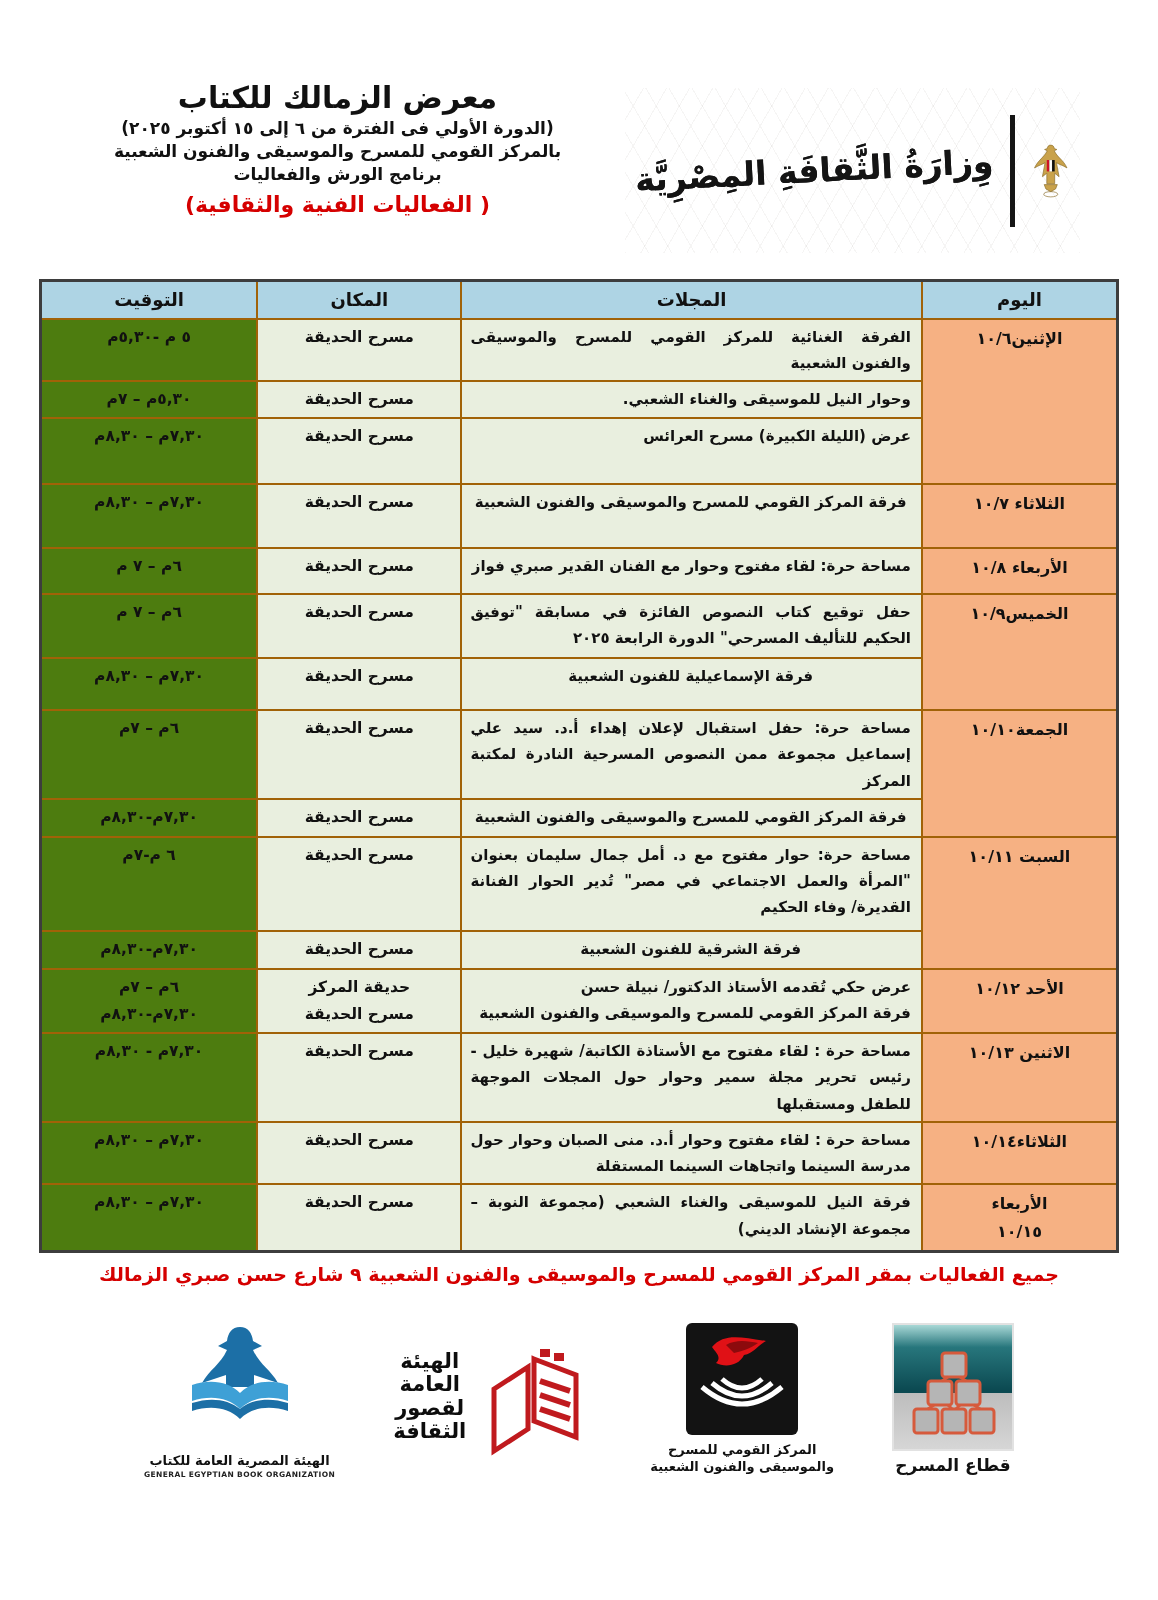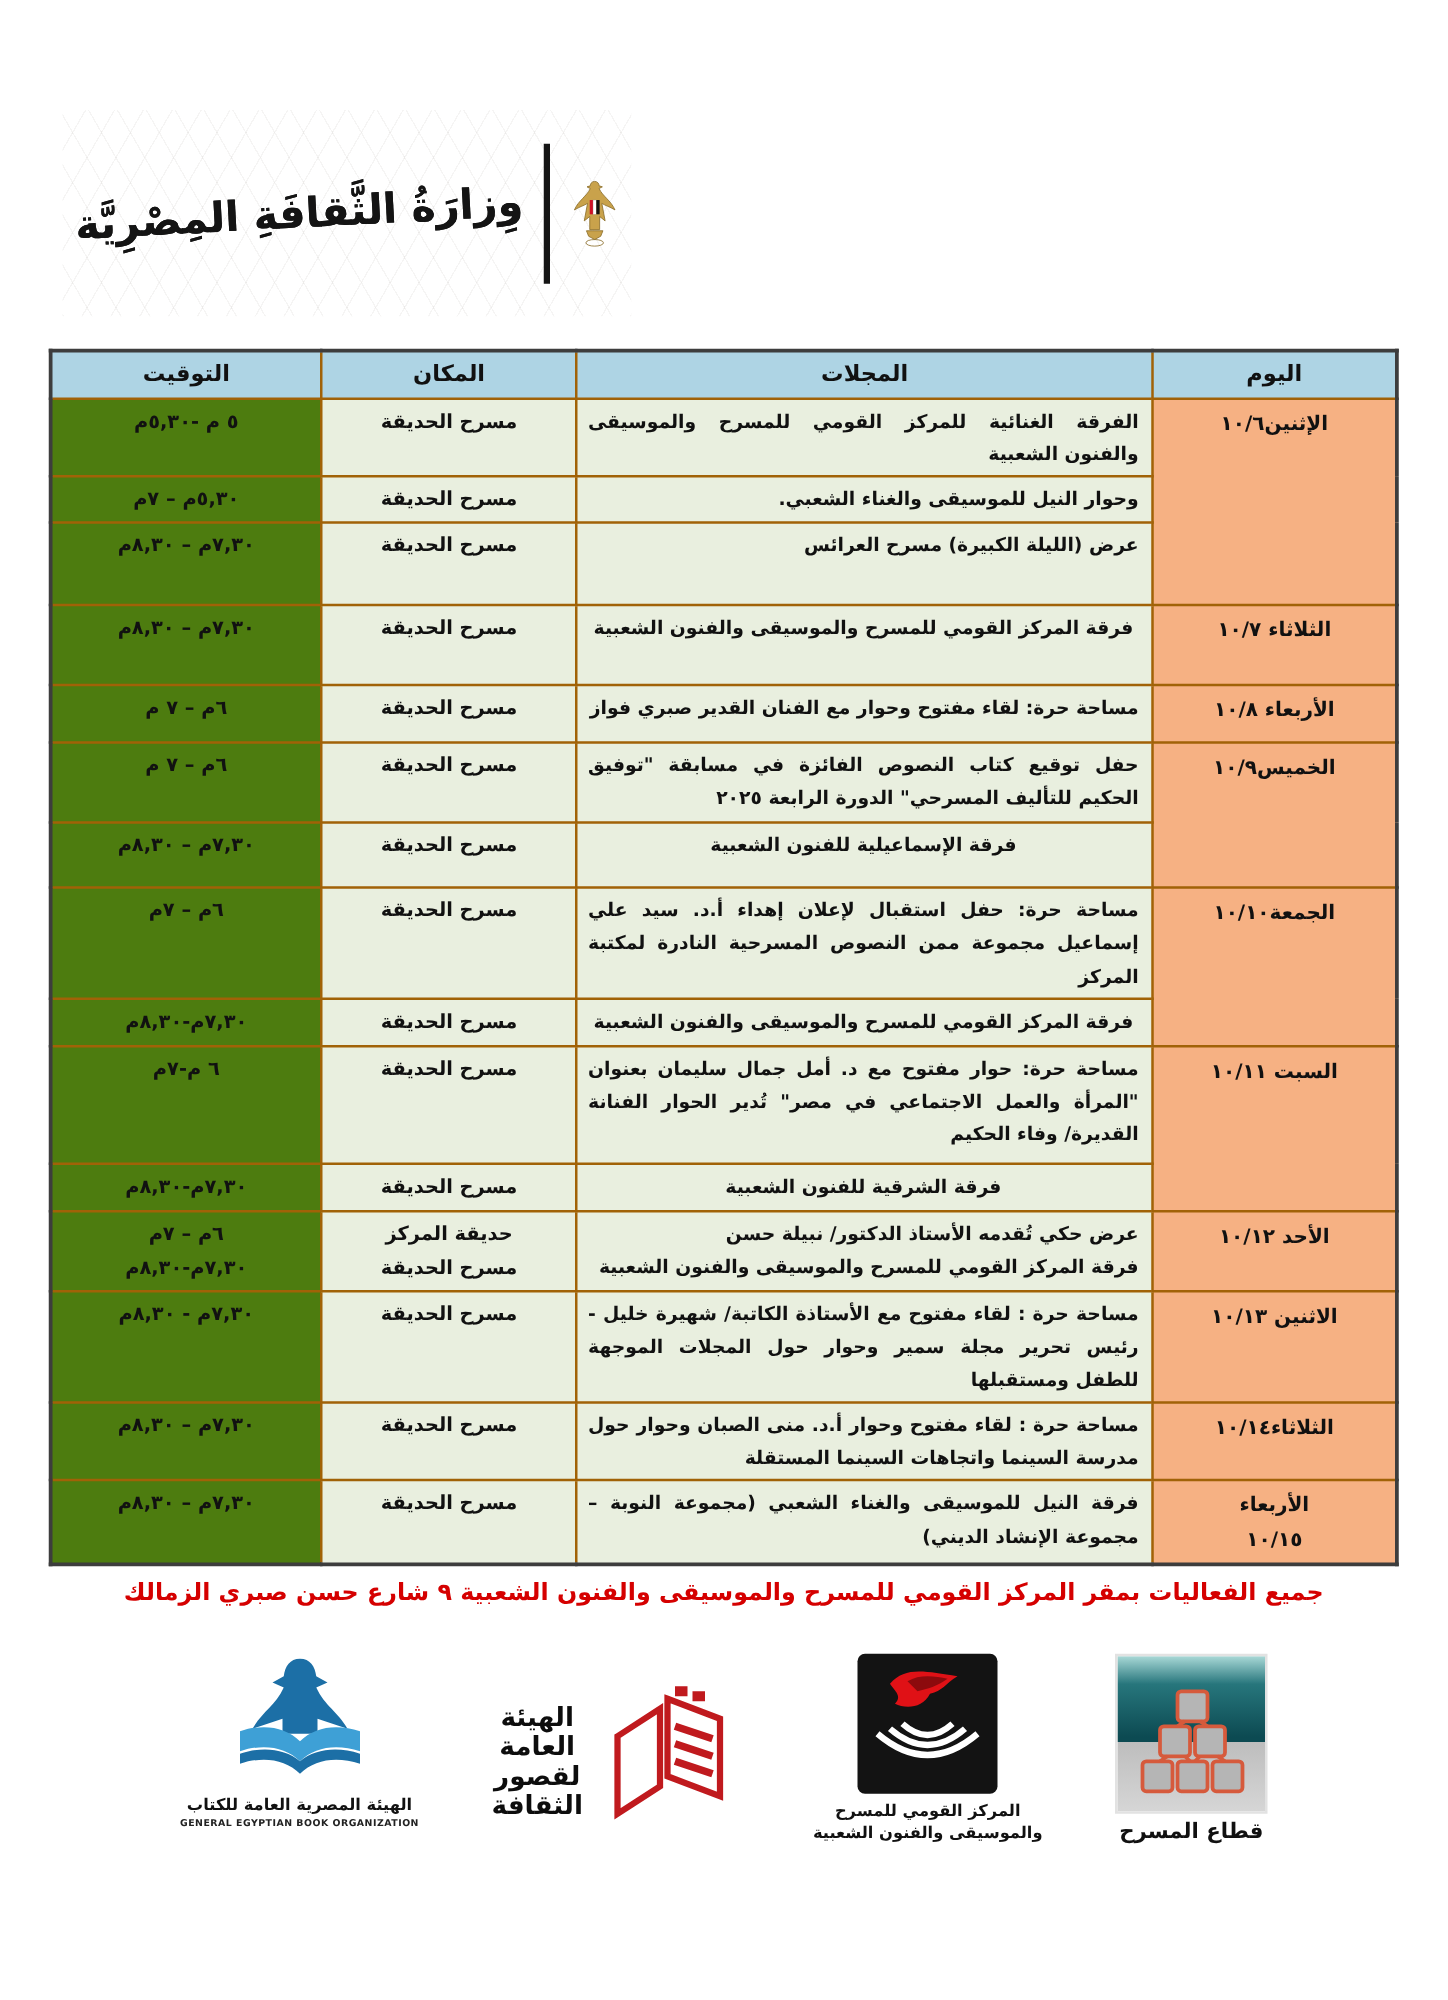--- a/index.html
+++ b/index.html
@@ -68,24 +68,24 @@
     direction: rtl; text-align: center; color: #d50000;
     font-size: 19px; margin-top: 10px; padding: 0 30px;
   }
 
   
   .logos-row {
     direction: ltr; display: flex; align-items: flex-start;
     justify-content: center; gap: 58px; margin-top: 38px;
   }
   .logo-block { text-align: center; }
-  .logo-caption-ar { font-size: 13px; margin-top: 2px; direction: rtl; }
+  .logo-caption-ar { font-size: 13px; margin-top: 18px; direction: rtl; }
   .logo-caption-en { font-size: 7.5px; letter-spacing: 0.4px; margin-top: 2px; color:#222; }
 
-  .palaces { display: flex; direction: ltr; align-items: flex-end; gap: 22px; margin-top: 14px; }
+  .palaces { display: flex; direction: ltr; align-items: center; gap: 22px; margin-top: 14px; }
   .palaces-text { font-size: 21px; line-height: 1.12; text-align: center; direction: rtl; color: #0d0d0d; }
 
   .ncta-box {
     width: 112px; height: 112px; background: #131313; border-radius: 6px;
     margin: 0 auto; position: relative; overflow: hidden;
   }
   .ncta-caption { font-size: 13px; line-height: 1.35; margin-top: 6px; direction: rtl; }
 
   .ts-box {
     width: 122px; height: 128px; margin: 0 auto; border: 2px solid #e2e2e2;
@@ -93,20 +93,27 @@
     position: relative;
   }
   .ts-caption { font-size: 17px; margin-top: 4px; direction: rtl; }
 </style>
 </head>
 <body>
 
 <div class="page">
 
   <header class="doc-header">
+    <div class="title-block">
+      <div class="main-title">معرض الزمالك للكتاب</div>
+      <div class="sub">(الدورة الأولي فى الفترة من ٦ إلى ١٥ أكتوبر ٢٠٢٥)</div>
+      <div class="sub">بالمركز القومي للمسرح والموسيقى والفنون الشعبية</div>
+      <div class="sub">برنامج الورش والفعاليات</div>
+      <div class="red-line">( الفعاليات الفنية والثقافية)</div>
+    </div>
 
     <div class="ministry">
       <div class="calligraphy">وِزارَةُ الثَّقافَةِ المِصْرِيَّة</div>
       <div class="vbar"></div>
       <svg width="88" height="130" viewBox="0 0 90 130">
         <path d="M45 6 C40 6 37 10 37 14 L31 16 L37 19 C30 34 16 40 8 58 C18 52 26 50 32 46 L26 78 L36 70 L36 94 L54 94 L54 70 L64 78 L58 46 C64 50 72 52 82 58 C74 40 60 34 53 19 L59 16 L53 14 C53 10 50 6 45 6 Z" fill="#c9a24b" stroke="#8a6d2a" stroke-width="1.5"></path>
         <path d="M30 96 L60 96 L56 106 L45 112 L34 106 Z" fill="#c9a24b" stroke="#8a6d2a" stroke-width="1.5"></path>
         <rect x="36" y="40" width="6" height="26" fill="#ce1126"></rect>
         <rect x="42" y="40" width="6" height="26" fill="#ffffff" stroke="#999" stroke-width="0.6"></rect>
         <rect x="48" y="40" width="6" height="26" fill="#111111"></rect>

